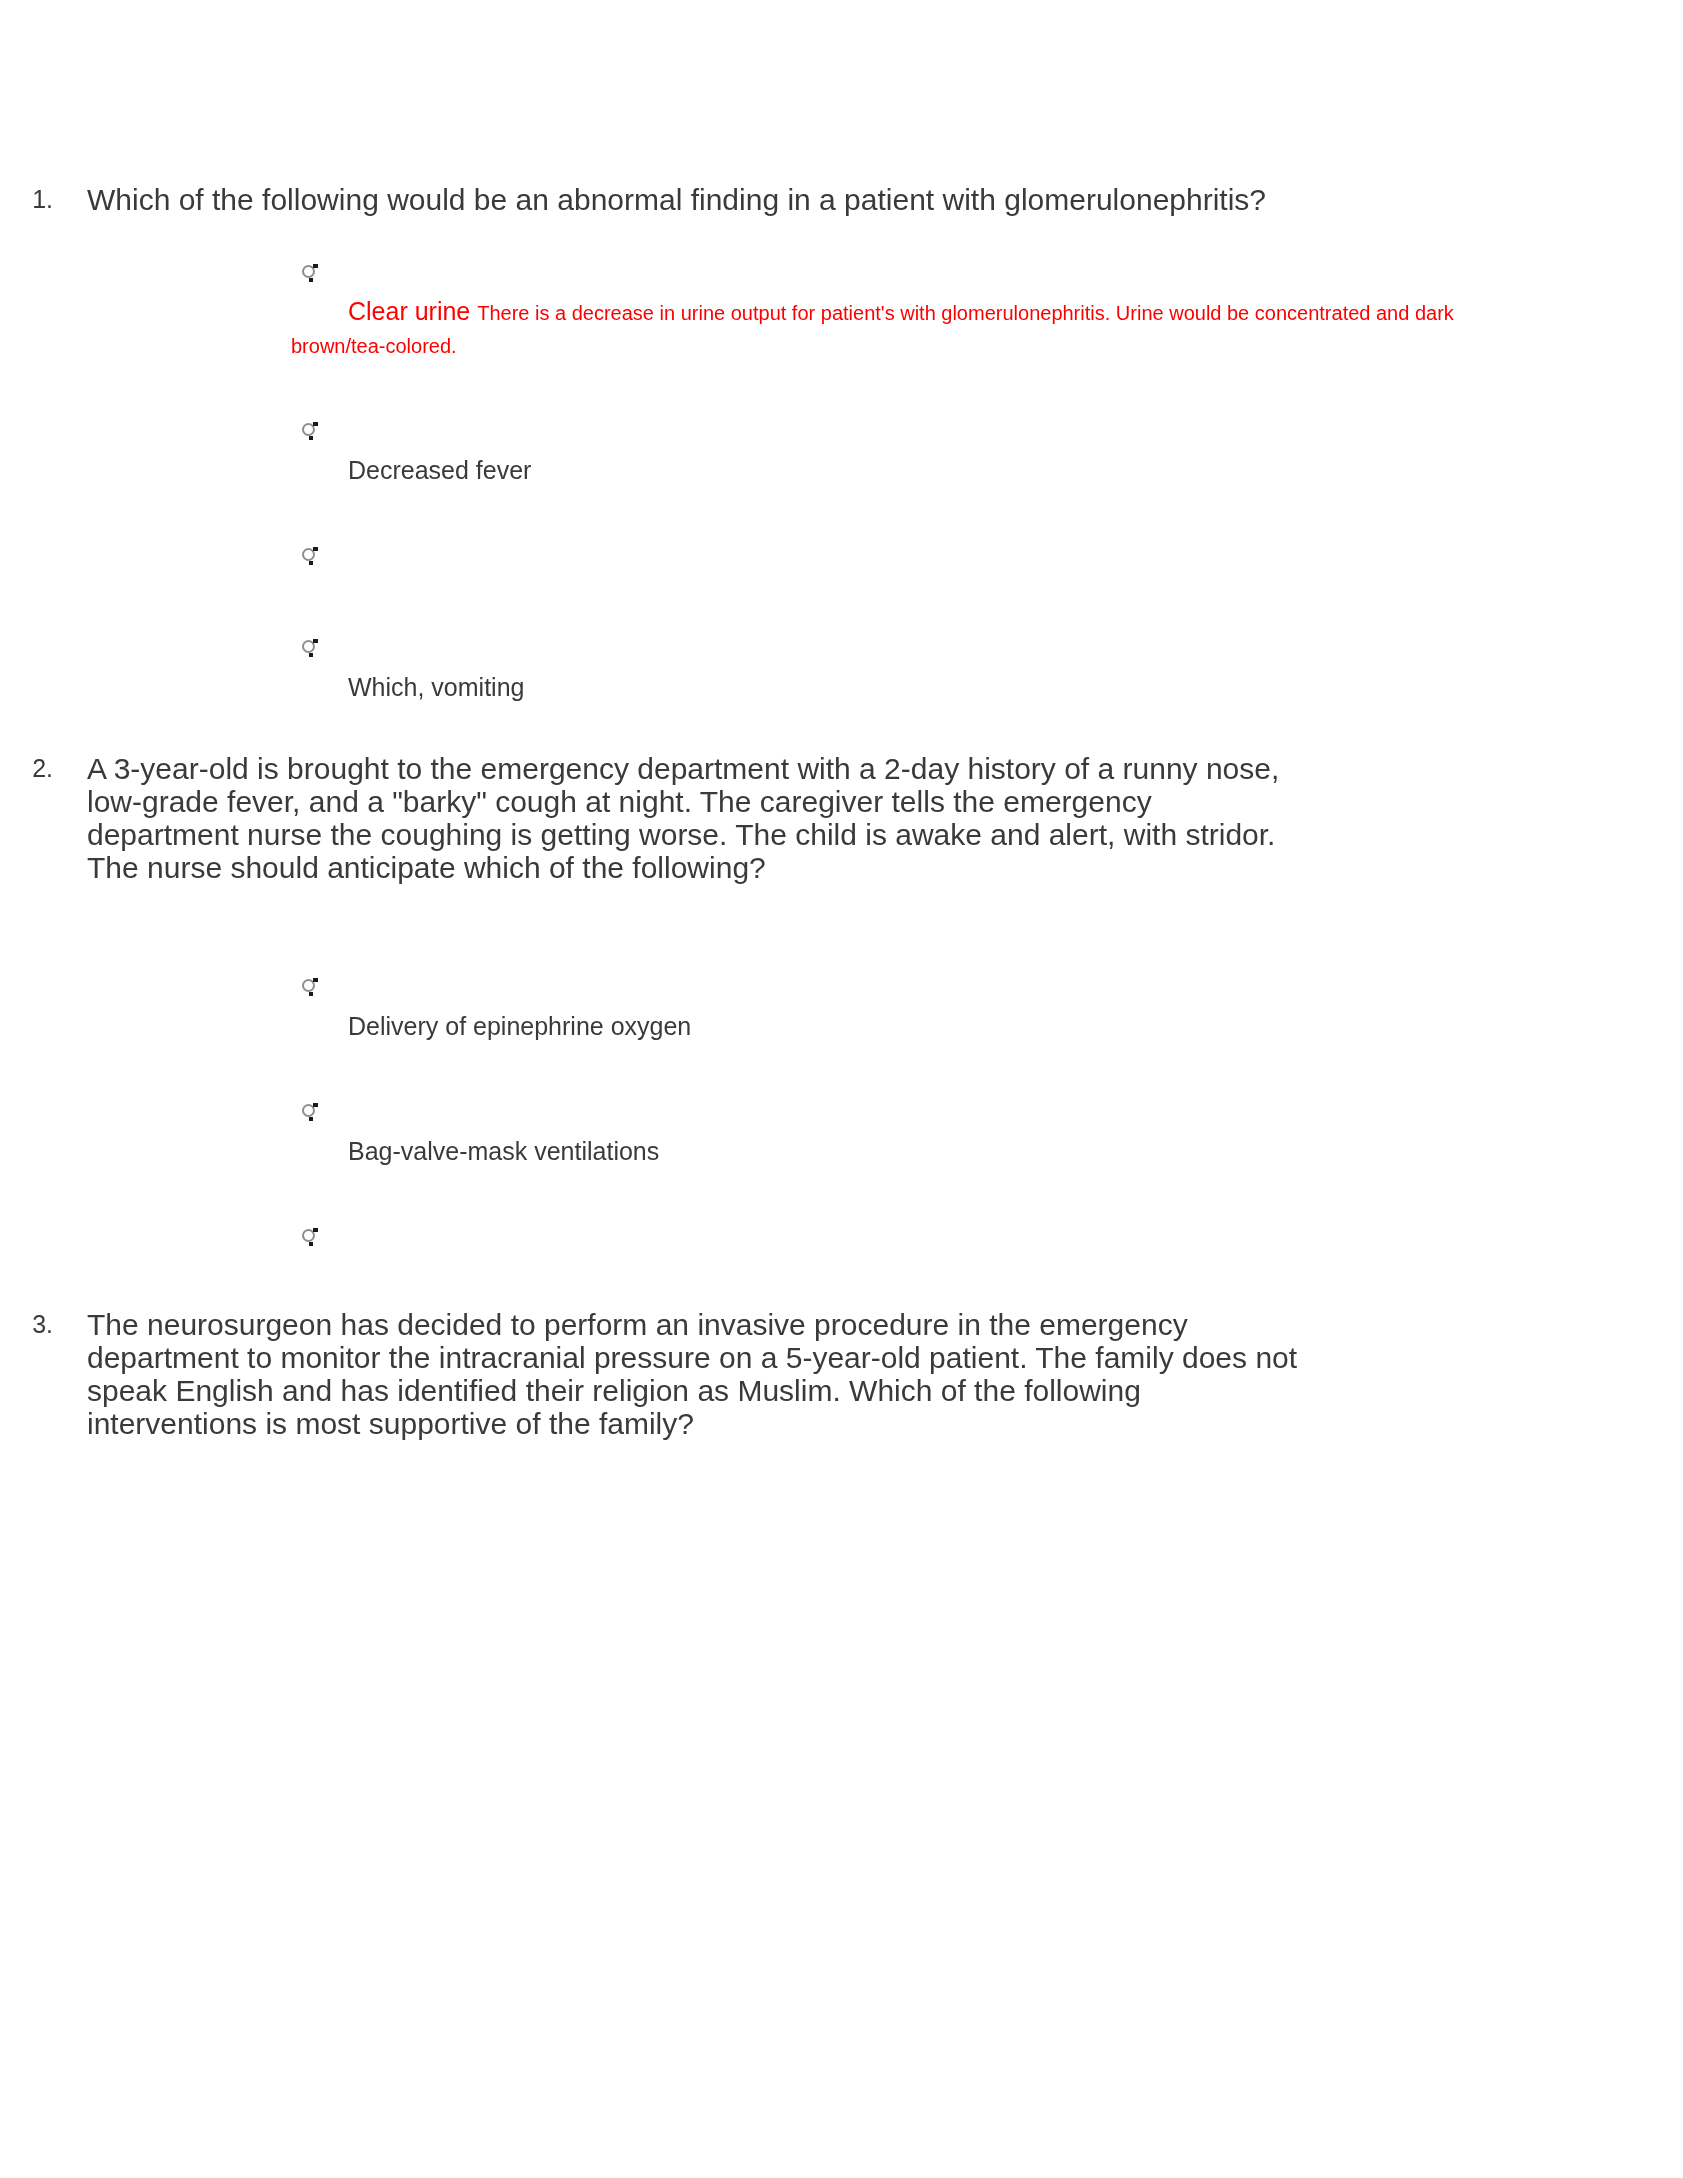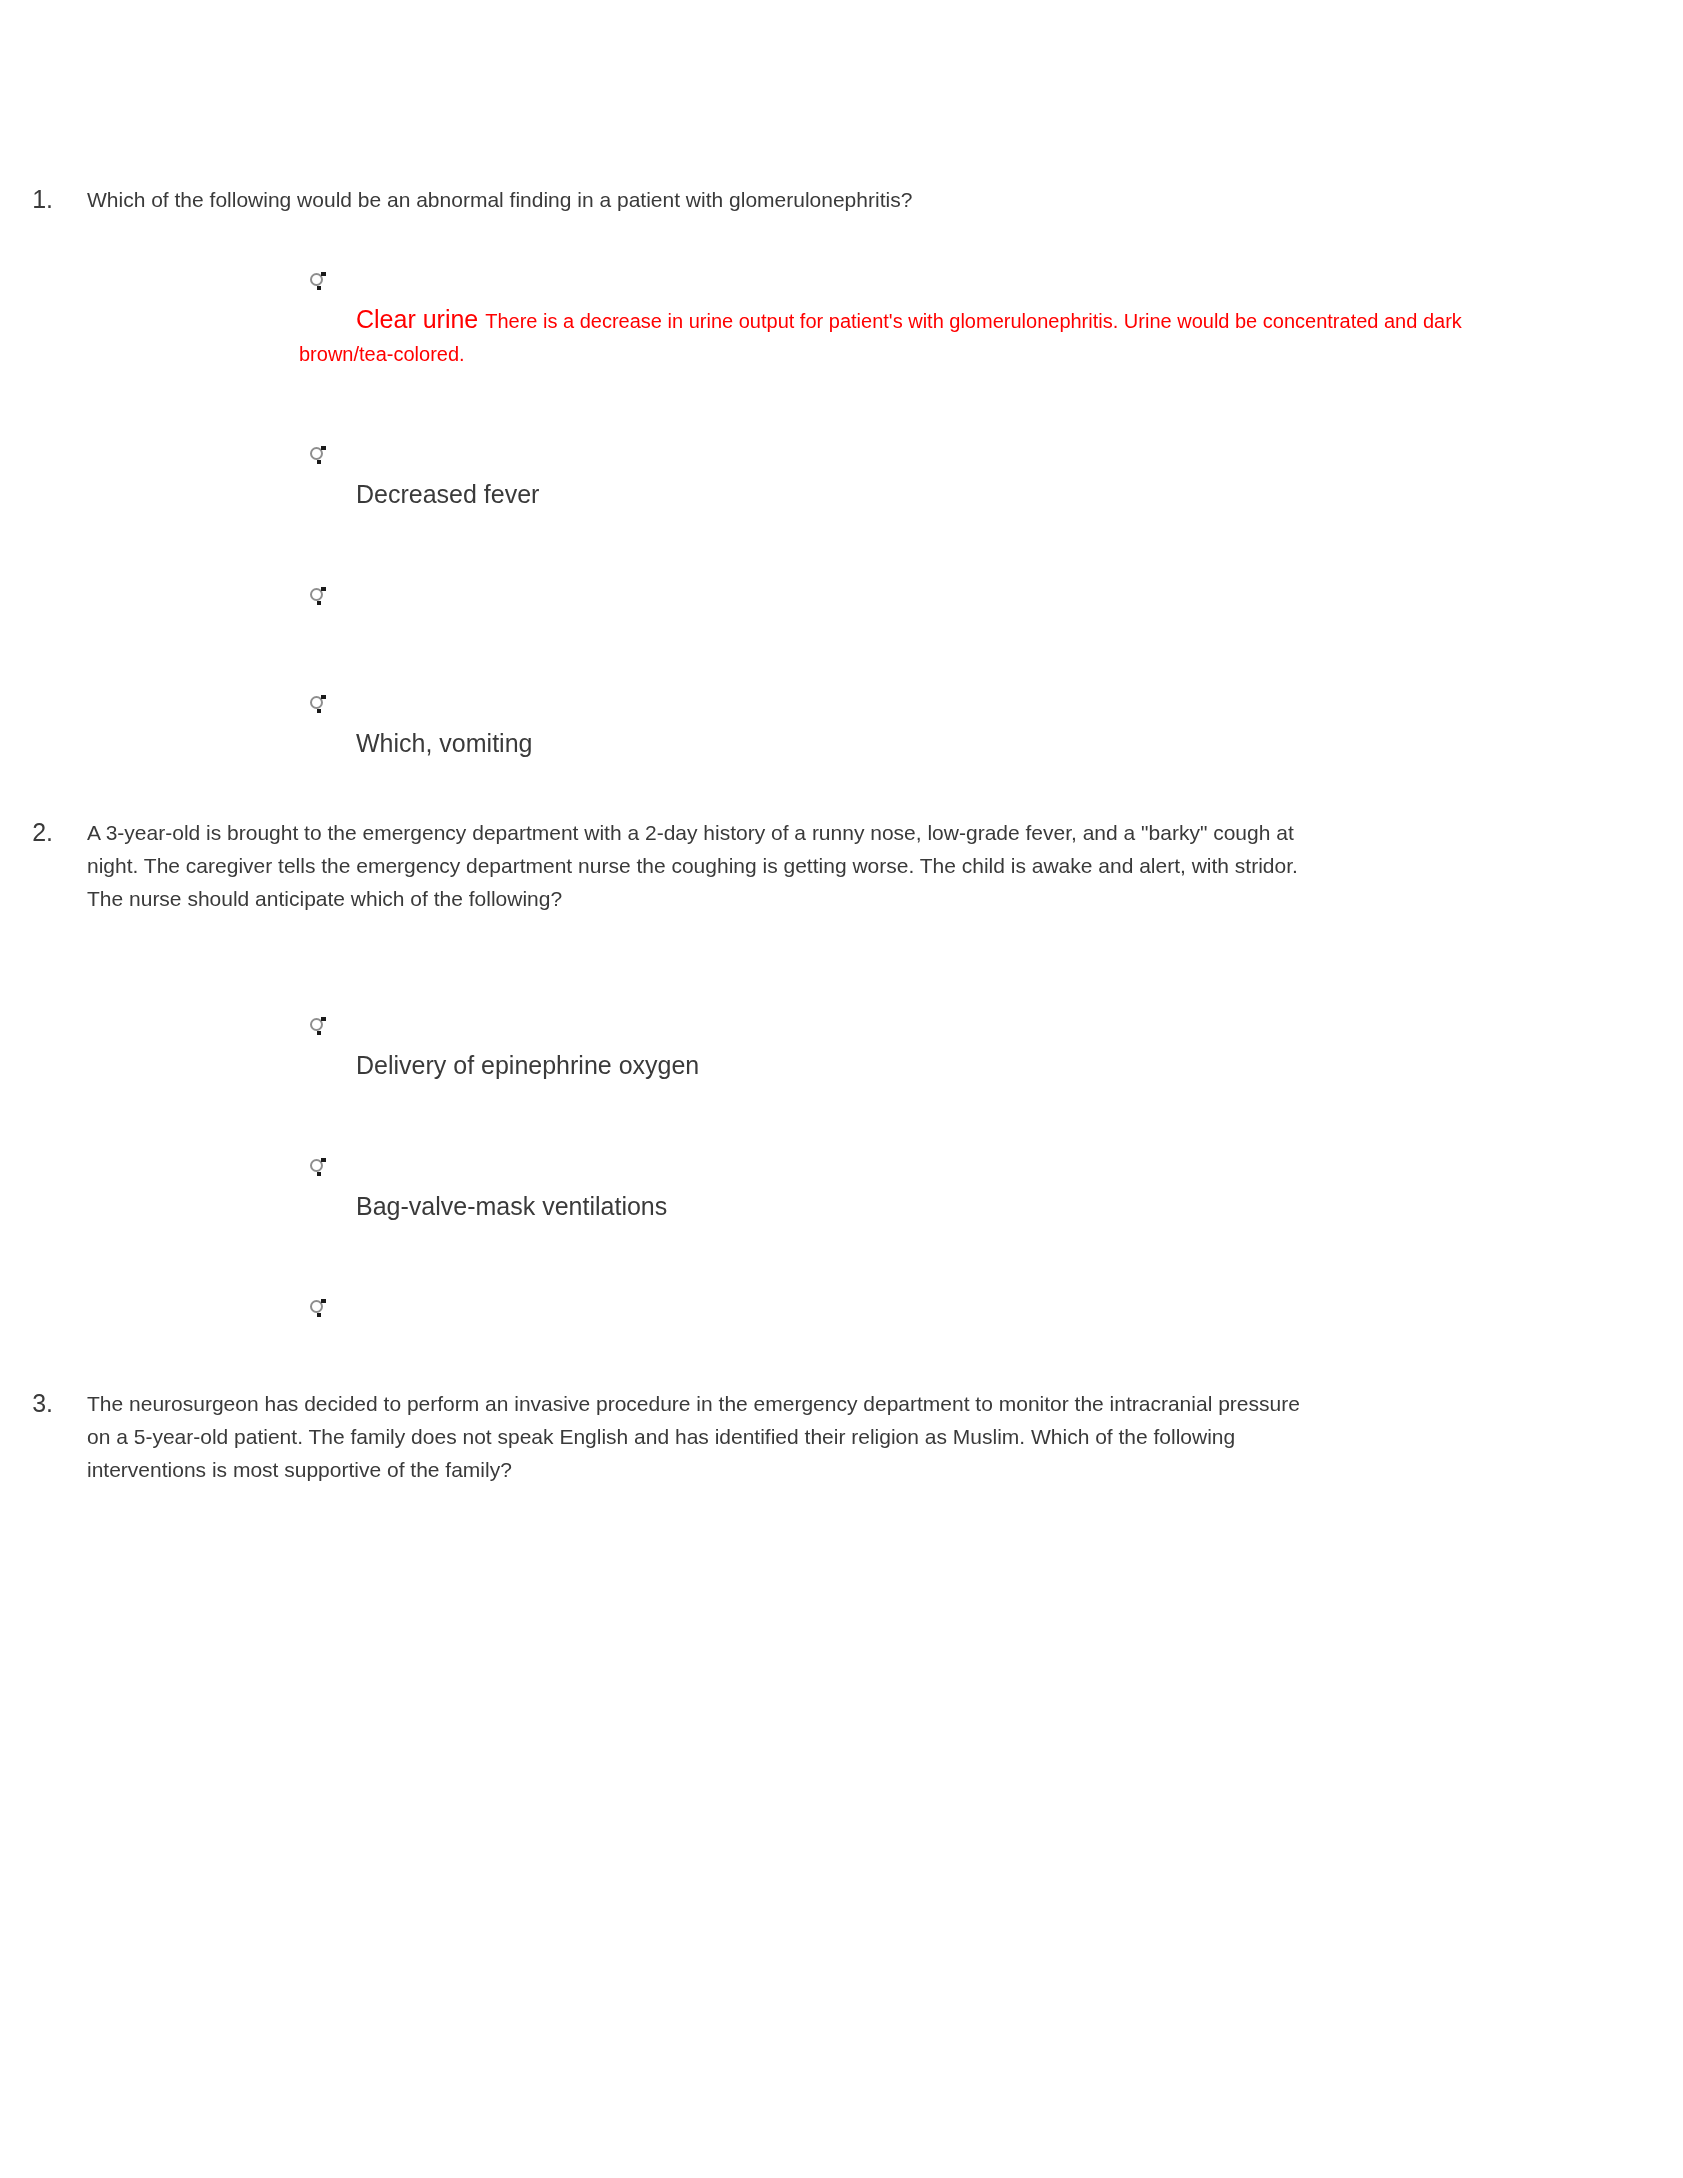--- a/index.html
+++ b/index.html
@@ -47,37 +47,37 @@
     width: 53px;
     min-width: 53px;
     text-align: right;
     font-size: 25px;
     line-height: 33px;
     color: #3a3a3a;
     padding-right: 0;
     font-family: "Liberation Sans", sans-serif;
   }
   .qtext {
-    font-size: 21px;
+    font-size: 30px;
     line-height: 33px;
     color: #3a3a3a;
     padding-left: 34px;
     max-width: 1220px;
     font-family: "Liberation Sans", sans-serif;
   }
 
   
   .options {
     margin: 0;
     padding: 0;
     list-style: none;
   }
   .option {
     position: relative;
-    margin: 8px;
+    margin: 0;
     padding: 0;
   }
   .radio-wrap {
     padding-left: 301px;
     height: 46px;
     display: flex;
     align-items: center;
   }
   .radio {
     position: relative;

